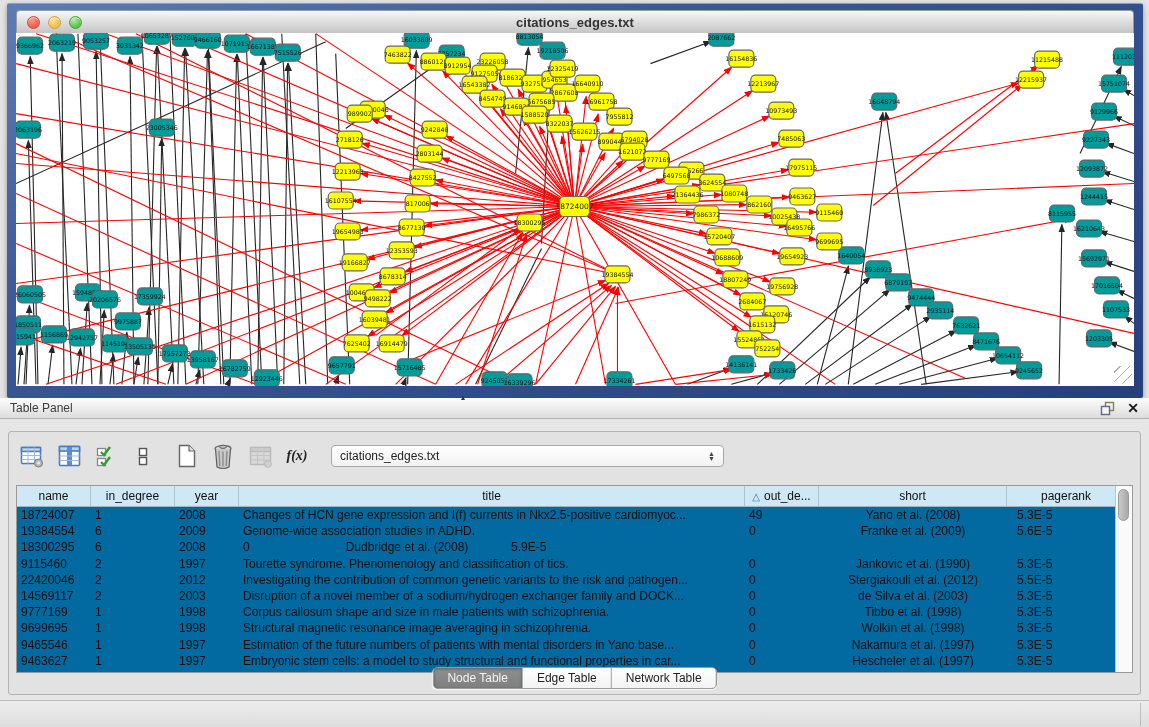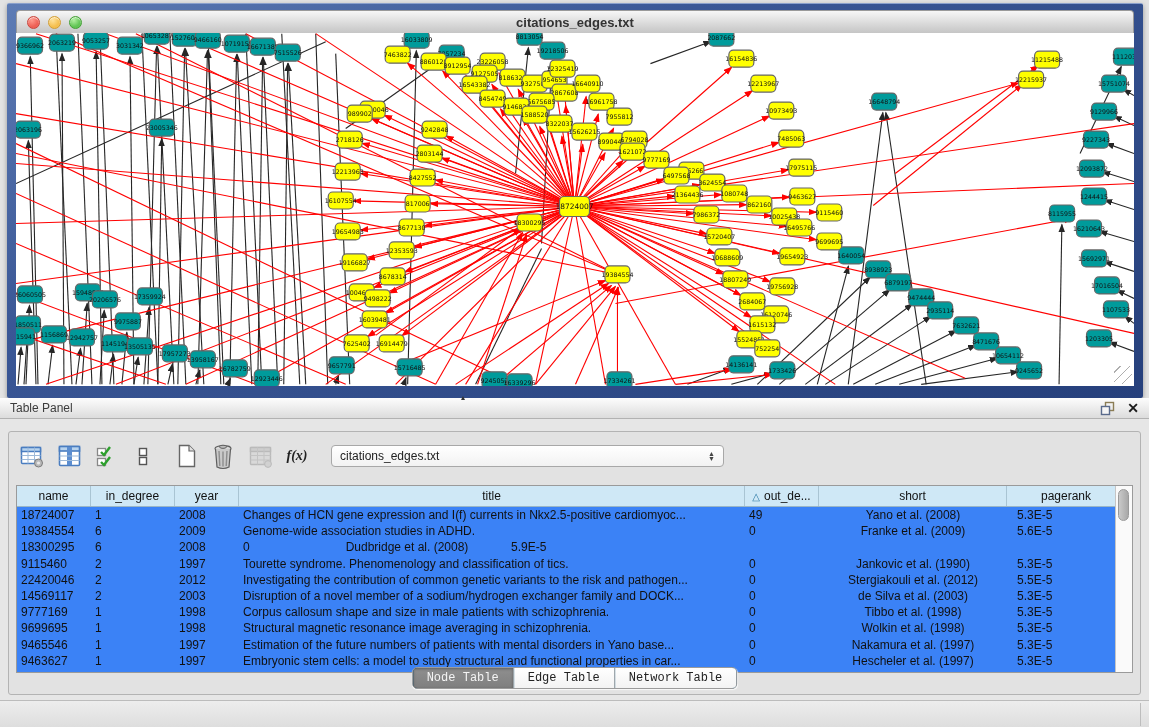--- a/index.html
+++ b/index.html
@@ -75,21 +75,21 @@
     background:linear-gradient(#ffffff,#f2f2f2);
     border:1px solid #a8a8a8;border-radius:4px;
     display:flex;align-items:center;padding:0 8px;box-sizing:border-box;
     font-size:12px;color:#222;
     box-shadow:inset 0 1px 1px rgba(255,255,255,.8);
   }
   .combo .arrows{margin-left:auto;display:flex;flex-direction:column;align-items:center;line-height:5px;font-size:7px;color:#444;}
   
   .table-wrap{
     position:absolute;left:7px;top:53px;right:7px;height:186px;
-    background:#3b82f6;border:1px solid #9a9a9a;
+    background:#0369a1;border:1px solid #9a9a9a;
     display:flex;
   }
   .tgrid{flex:1;display:flex;flex-direction:column;overflow:hidden;}
   .thead{display:flex;height:20px;background:#cfe8f6;border-bottom:1px solid #9ab6c6;flex:none;}
   .hcell{
     display:flex;align-items:center;justify-content:center;
     font-size:12px;color:#111;border-right:1px solid #a9c4d3;box-sizing:border-box;
   }
   .hcell:last-child{border-right:none;}
   .sortglyph{color:#2e7aa5;font-size:10px;margin-right:4px;}
@@ -105,21 +105,21 @@
     width:16px;flex:none;background:#fafafa;border-left:1px solid #c5c5c5;position:relative;
   }
   .vthumb{
     position:absolute;left:2px;top:3px;width:11px;height:32px;border-radius:6px;
     background:linear-gradient(90deg,#c9c9c9,#a8a8a8);border:1px solid #9a9a9a;box-sizing:border-box;
   }
   
   .seg-tabs{
     position:absolute;left:50%;bottom:5px;transform:translateX(-50%);
     display:flex;height:20px;border:1px solid #9b9b9b;border-radius:5px;overflow:hidden;
-    background:#0c4a6e;box-shadow:0 1px 1px rgba(255,255,255,.8);font-family:Liberation Mono, monospace;
+    background:#0c4a6e;box-shadow:0 1px 1px rgba(255,255,255,.8);
   }
   .seg{
     display:flex;align-items:center;justify-content:center;
     padding:0 14px;font-size:12px;color:#222;border-right:1px solid #b5b5b5;
     background:linear-gradient(#ffffff,#f3f3f3);
   }
   .seg:last-child{border-right:none;}
   .seg.active{
     background:linear-gradient(#8f8f8f,#7f7f7f);color:#f4f4f4;
     box-shadow:inset 0 1px 3px rgba(0,0,0,.35);

